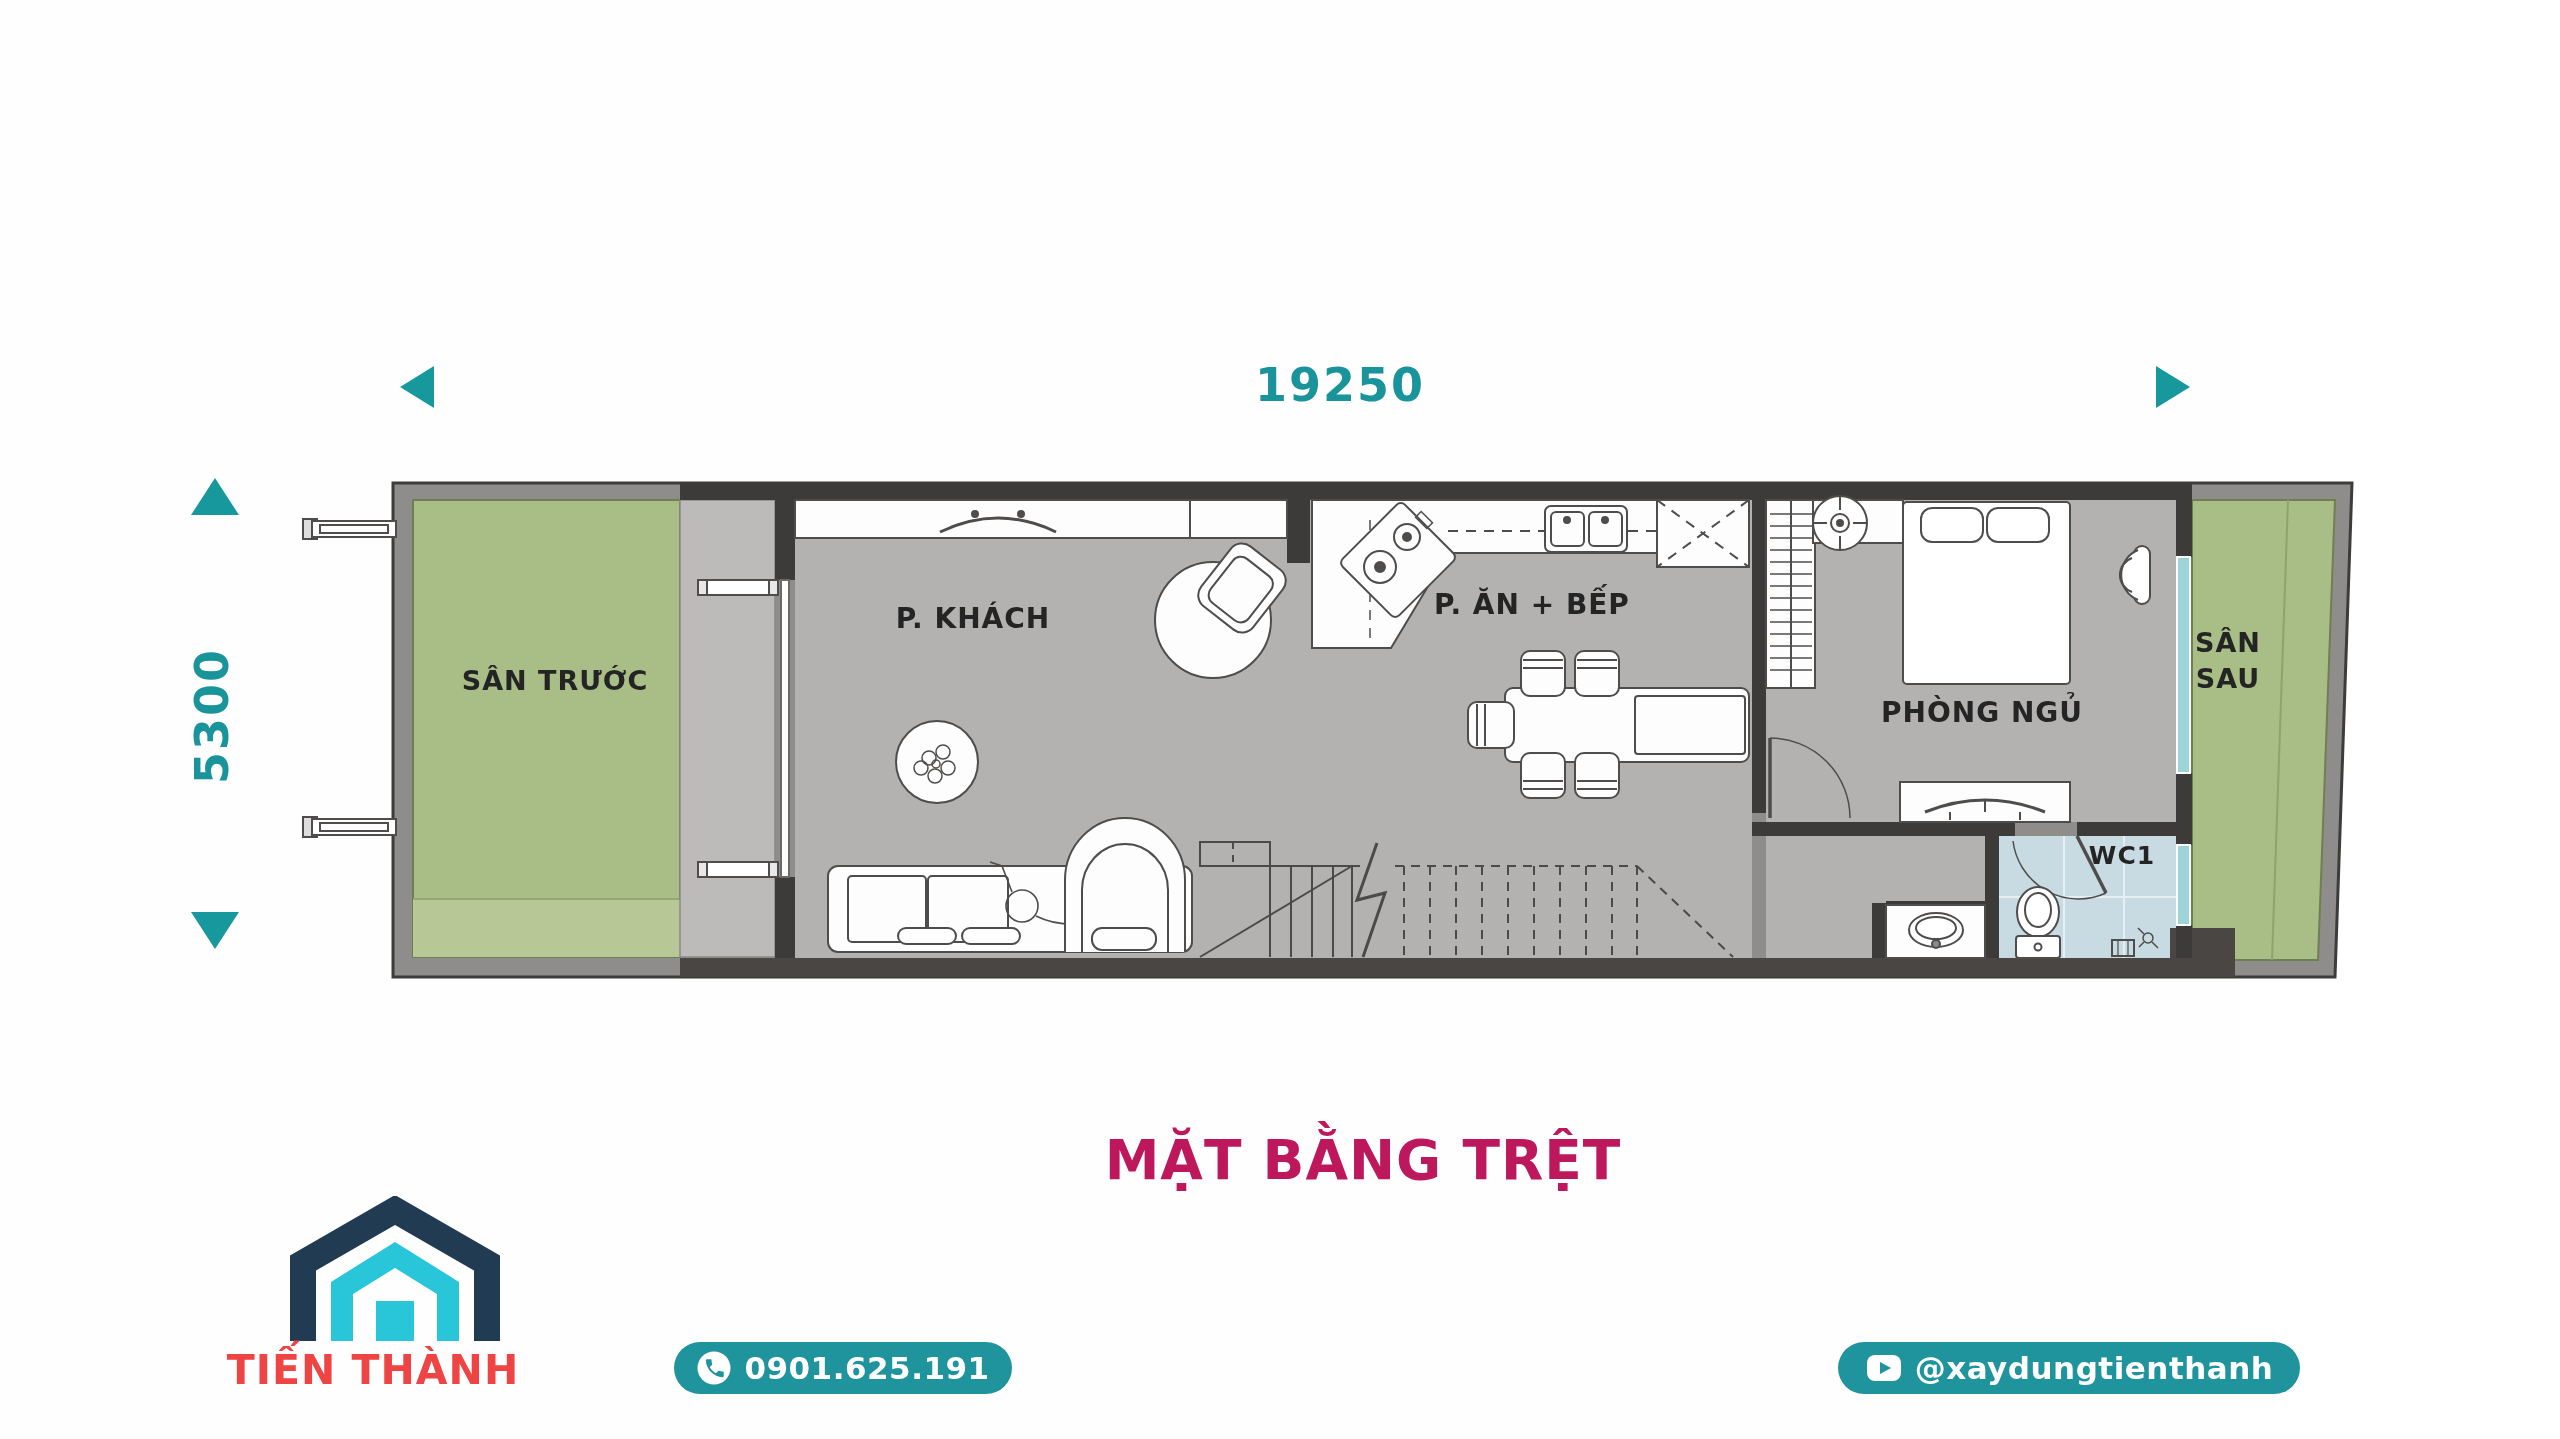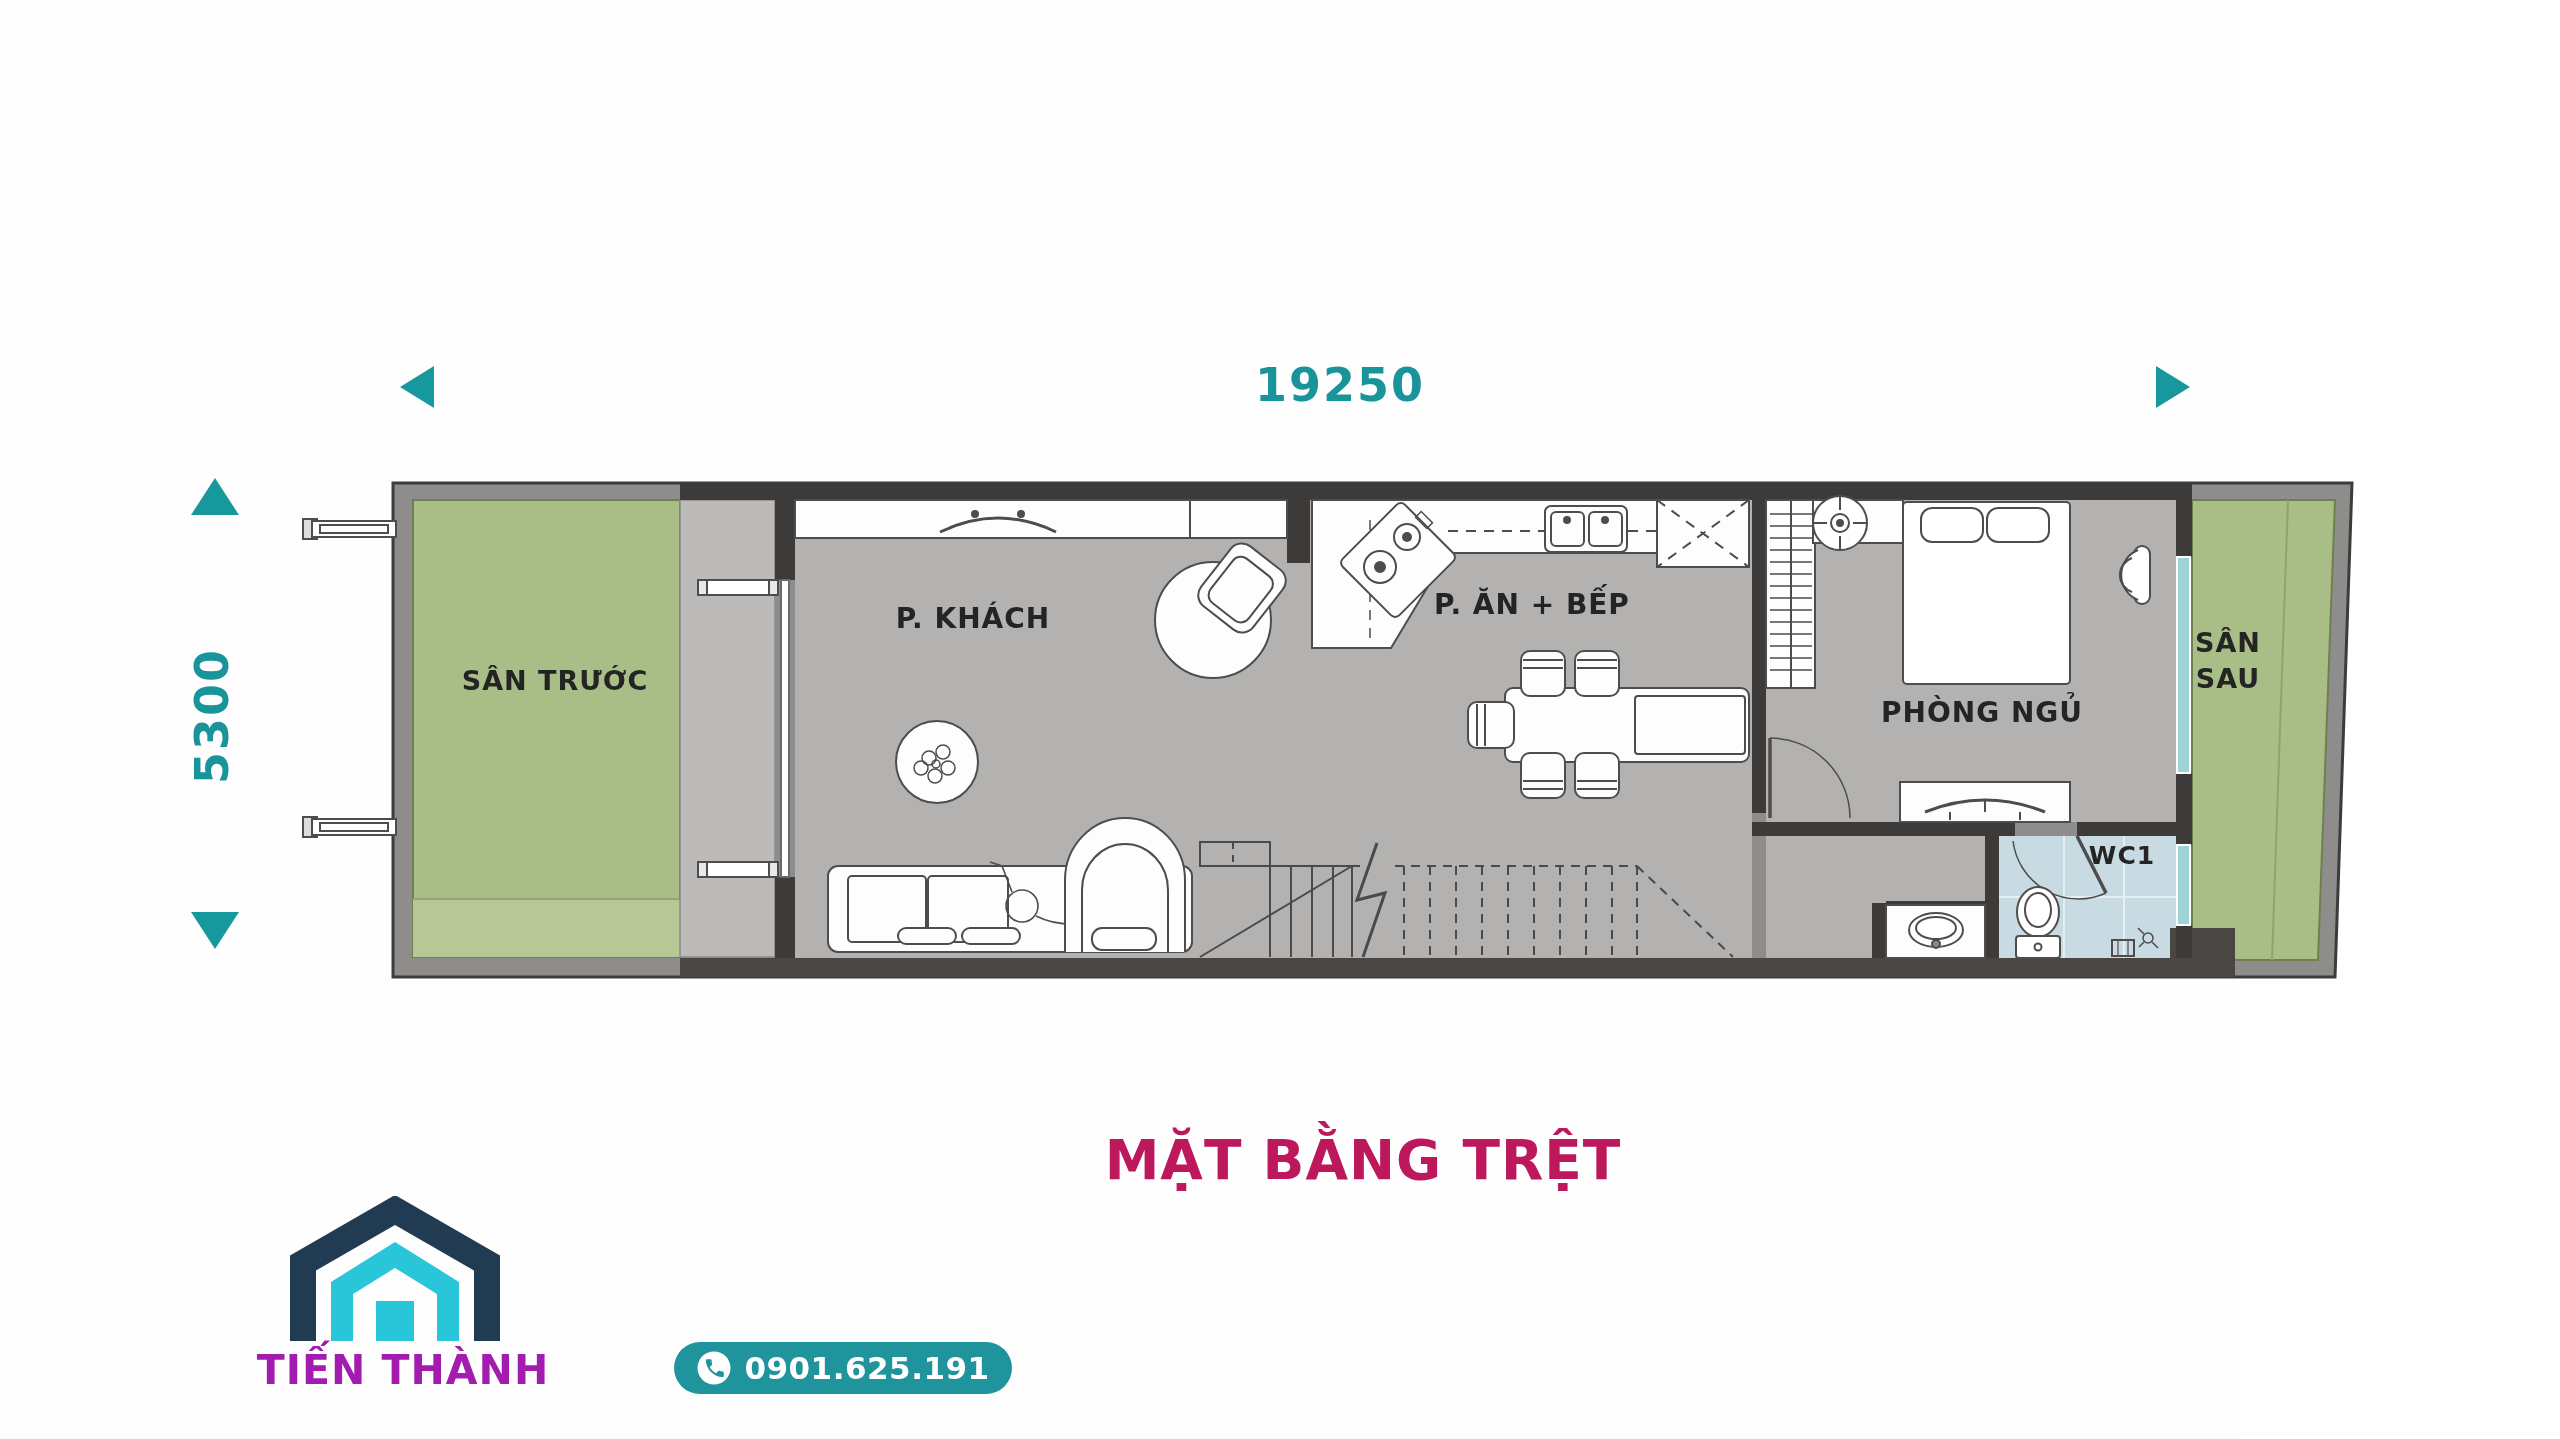--- a/index.html
+++ b/index.html
@@ -19,21 +19,21 @@
   .tri-up   {left:191px;top:478px;border-left:24px solid transparent;border-right:24px solid transparent;border-bottom:37px solid #16989d;}
   .tri-down {left:191px;top:912px;border-left:24px solid transparent;border-right:24px solid transparent;border-top:37px solid #16989d;}
 
   
   .plan-svg{position:absolute;left:0;top:0;width:2560px;height:1439px;}
 
   
   .page-title{left:1363px;top:1128px;transform:translateX(-50%);font-size:55px;font-weight:800;color:#be185d;letter-spacing:1px;white-space:nowrap;}
 
   
-  .brand-name{left:403px;top:1346px;transform:translateX(-50%);color:#a21caf;font-size:41px;font-weight:800;letter-spacing:1px;white-space:nowrap;}
+  .brand-name{left:373px;top:1346px;transform:translateX(-50%);color:#ef4444;font-size:41px;font-weight:800;letter-spacing:1px;white-space:nowrap;}
 
   
   .pill{position:absolute;top:1342px;height:52px;background:#1f949c;border-radius:27px;display:flex;align-items:center;justify-content:center;gap:12px;color:#ffffff;font-weight:bold;font-size:31px;letter-spacing:.5px;box-sizing:border-box;padding:0 26px;cursor:pointer;}
   .pill svg{flex:0 0 auto;}
   .pill-phone{left:674px;width:338px;}
   .pill-site{left:1152px;width:524px;}
   .pill-social{left:1838px;width:462px;}
 
   text.room-label{font-family:"DejaVu Sans","Liberation Sans",sans-serif;font-weight:bold;fill:#242424;letter-spacing:1px;}
 </style>
@@ -302,14 +302,21 @@
 
   <div class="pill pill-phone">
     <svg width="36" height="36" viewBox="0 0 24 24">
       <circle cx="12" cy="12" r="11" fill="#ffffff"></circle>
       <path d="M9.2 11.4c.9 1.8 2.3 3.2 4.1 4.1l1.4-1.4c.2-.2.5-.3.7-.2.8.3 1.6.4 2.4.4.4 0 .7.3.7.7v2.4c0 .4-.3.7-.7.7C11.9 18.1 6.6 12.8 6.6 6.9c0-.4.3-.7.7-.7h2.4c.4 0 .7.3.7.7 0 .9.1 1.7.4 2.4.1.2 0 .5-.2.7l-1.4 1.4z" fill="#1f949c"></path>
     </svg>
     <span>0901.625.191</span>
   </div>
 
 
+  <div class="pill pill-social">
+    <svg width="38" height="30" viewBox="0 0 38 30">
+      <rect x="2" y="2" width="34" height="26" rx="8" fill="#ffffff"></rect>
+      <polygon points="15,9 26,15 15,21" fill="#1f949c"></polygon>
+    </svg>
+    <span>@xaydungtienthanh</span>
+  </div>
 
 </div>
 
 </body></html>

